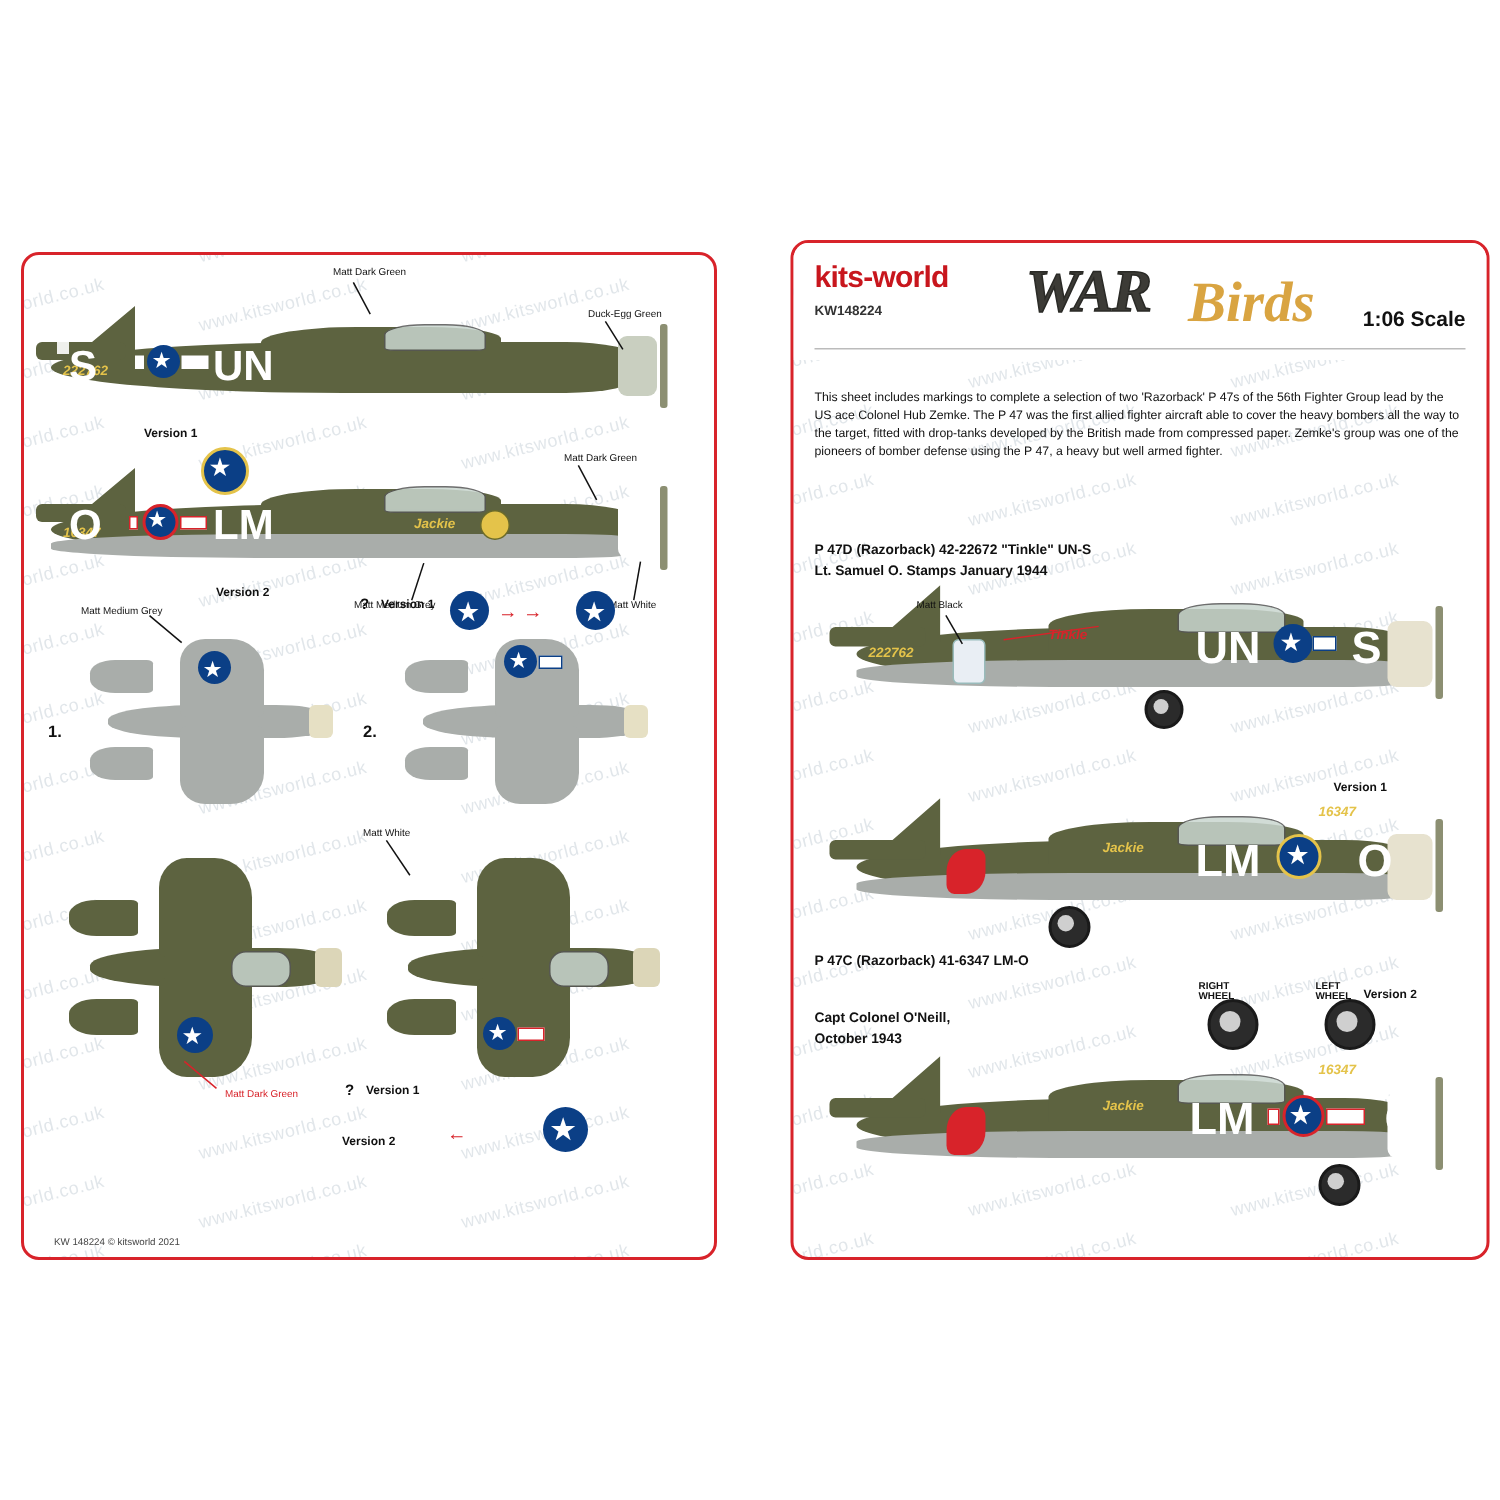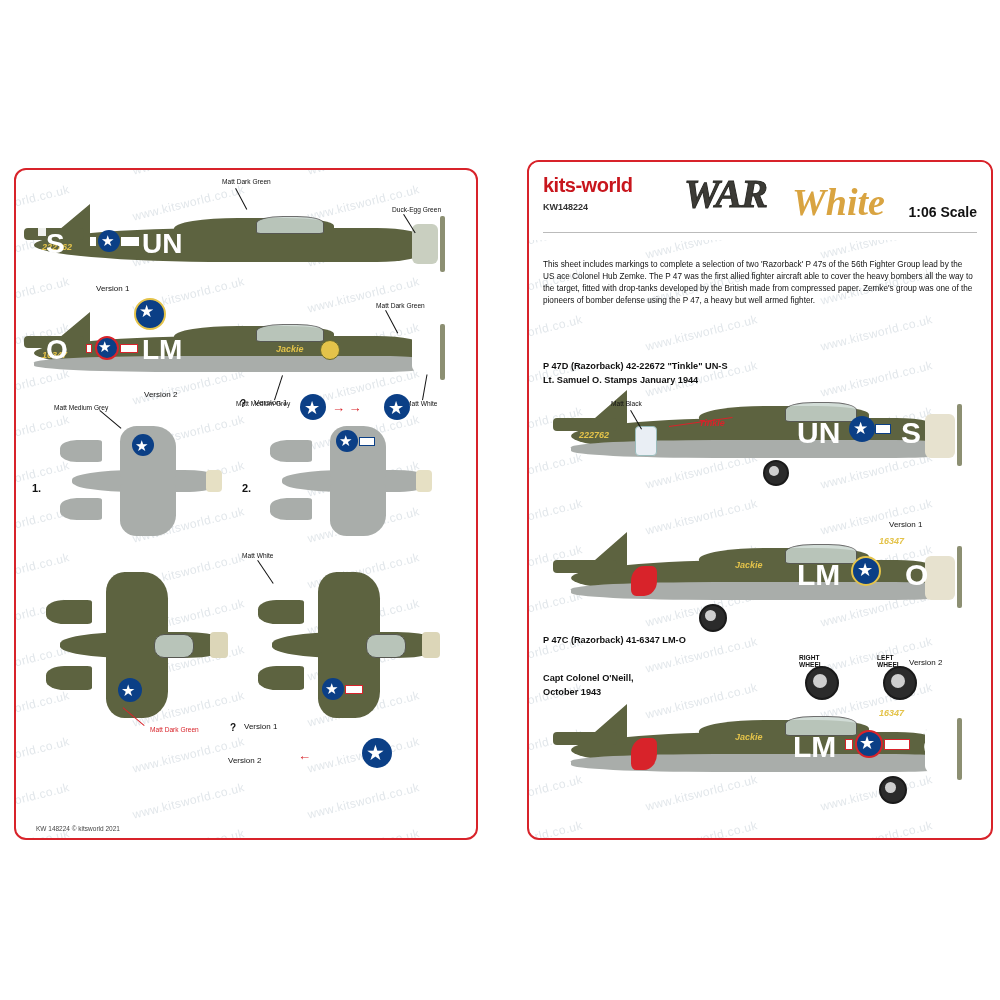--- a/index.html
+++ b/index.html
@@ -23,21 +23,21 @@
   .wb .birds{position:absolute;left:108px;top:14px;font-size:38px;font-style:italic;font-weight:bold;color:#d9a441;font-family:"Liberation Serif",serif;}
   .scale{position:absolute;right:14px;top:42px;font-size:14px;color:#111;font-weight:bold;}
   .rule{position:absolute;left:14px;right:14px;top:70px;height:1px;background:#bbb;}
   .title{position:absolute;left:14px;top:78px;right:14px;font-size:12.5px;font-weight:bold;color:#0b0b0b;}
   .blurb{position:absolute;left:14px;top:97px;width:430px;font-size:8.2px;line-height:1.45;color:#111;}
 
   
   .cap{position:absolute;font-size:9.2px;font-weight:bold;color:#111;line-height:1.35;}
   .lbl{position:absolute;font-size:6.6px;color:#111;}
   .lbl.red{color:#d8232a;}
-  .ver{position:absolute;font-size:8px;font-weight:normal;color:#111;text-align:right;}
+  .ver{position:absolute;font-size:8px;font-weight:bold;color:#111;text-align:right;}
   .num{position:absolute;font-size:11px;font-weight:bold;color:#111;}
   .foot{position:absolute;left:20px;bottom:6px;font-size:6.5px;color:#444;}
 
   
   .ll{position:absolute;background:#111;height:1px;transform-origin:0 0;}
   .ll.red{background:#d8232a;}
 
   
   .ac{position:absolute;}
   .fus{position:absolute;border-radius:50% 12% 12% 50%/50% 30% 30% 50%;}
@@ -322,21 +322,21 @@
         <span style="left: -60px; top: 670px;">www.kitsworld.co.uk</span>
         <span style="left: 115px; top: 670px;">www.kitsworld.co.uk</span>
         <span style="left: 290px; top: 670px;">www.kitsworld.co.uk</span>
       </div>
 
     <div class="kw-head">
       <div class="kw-logo">kits-world</div>
       <div class="kw-code">KW148224</div>
       <div class="wb">
         <div class="war">WAR</div>
-        <div class="birds">White</div>
+        <div class="birds">Birds</div>
       </div>
       <div class="scale">1:06  Scale</div>
       <div class="rule"></div>
     </div>
 
     <div class="blurb">This sheet includes markings to complete a selection of two 'Razorback' P 47s of the 56th Fighter Group lead by the US ace Colonel Hub Zemke. The P 47 was the first allied fighter aircraft able to cover the heavy bombers all the way to the target, fitted with drop-tanks developed by the British made from compressed paper. Zemke's group was one of the pioneers of bomber defense using the P 47, a heavy but well armed fighter.</div>
 
     <div class="cap" style="left:14px;top:198px;">P 47D (Razorback) 42-22672  "Tinkle" UN-S</div>
     <div class="cap" style="left:14px;top:212px;">Lt. Samuel O. Stamps January 1944</div>
 

